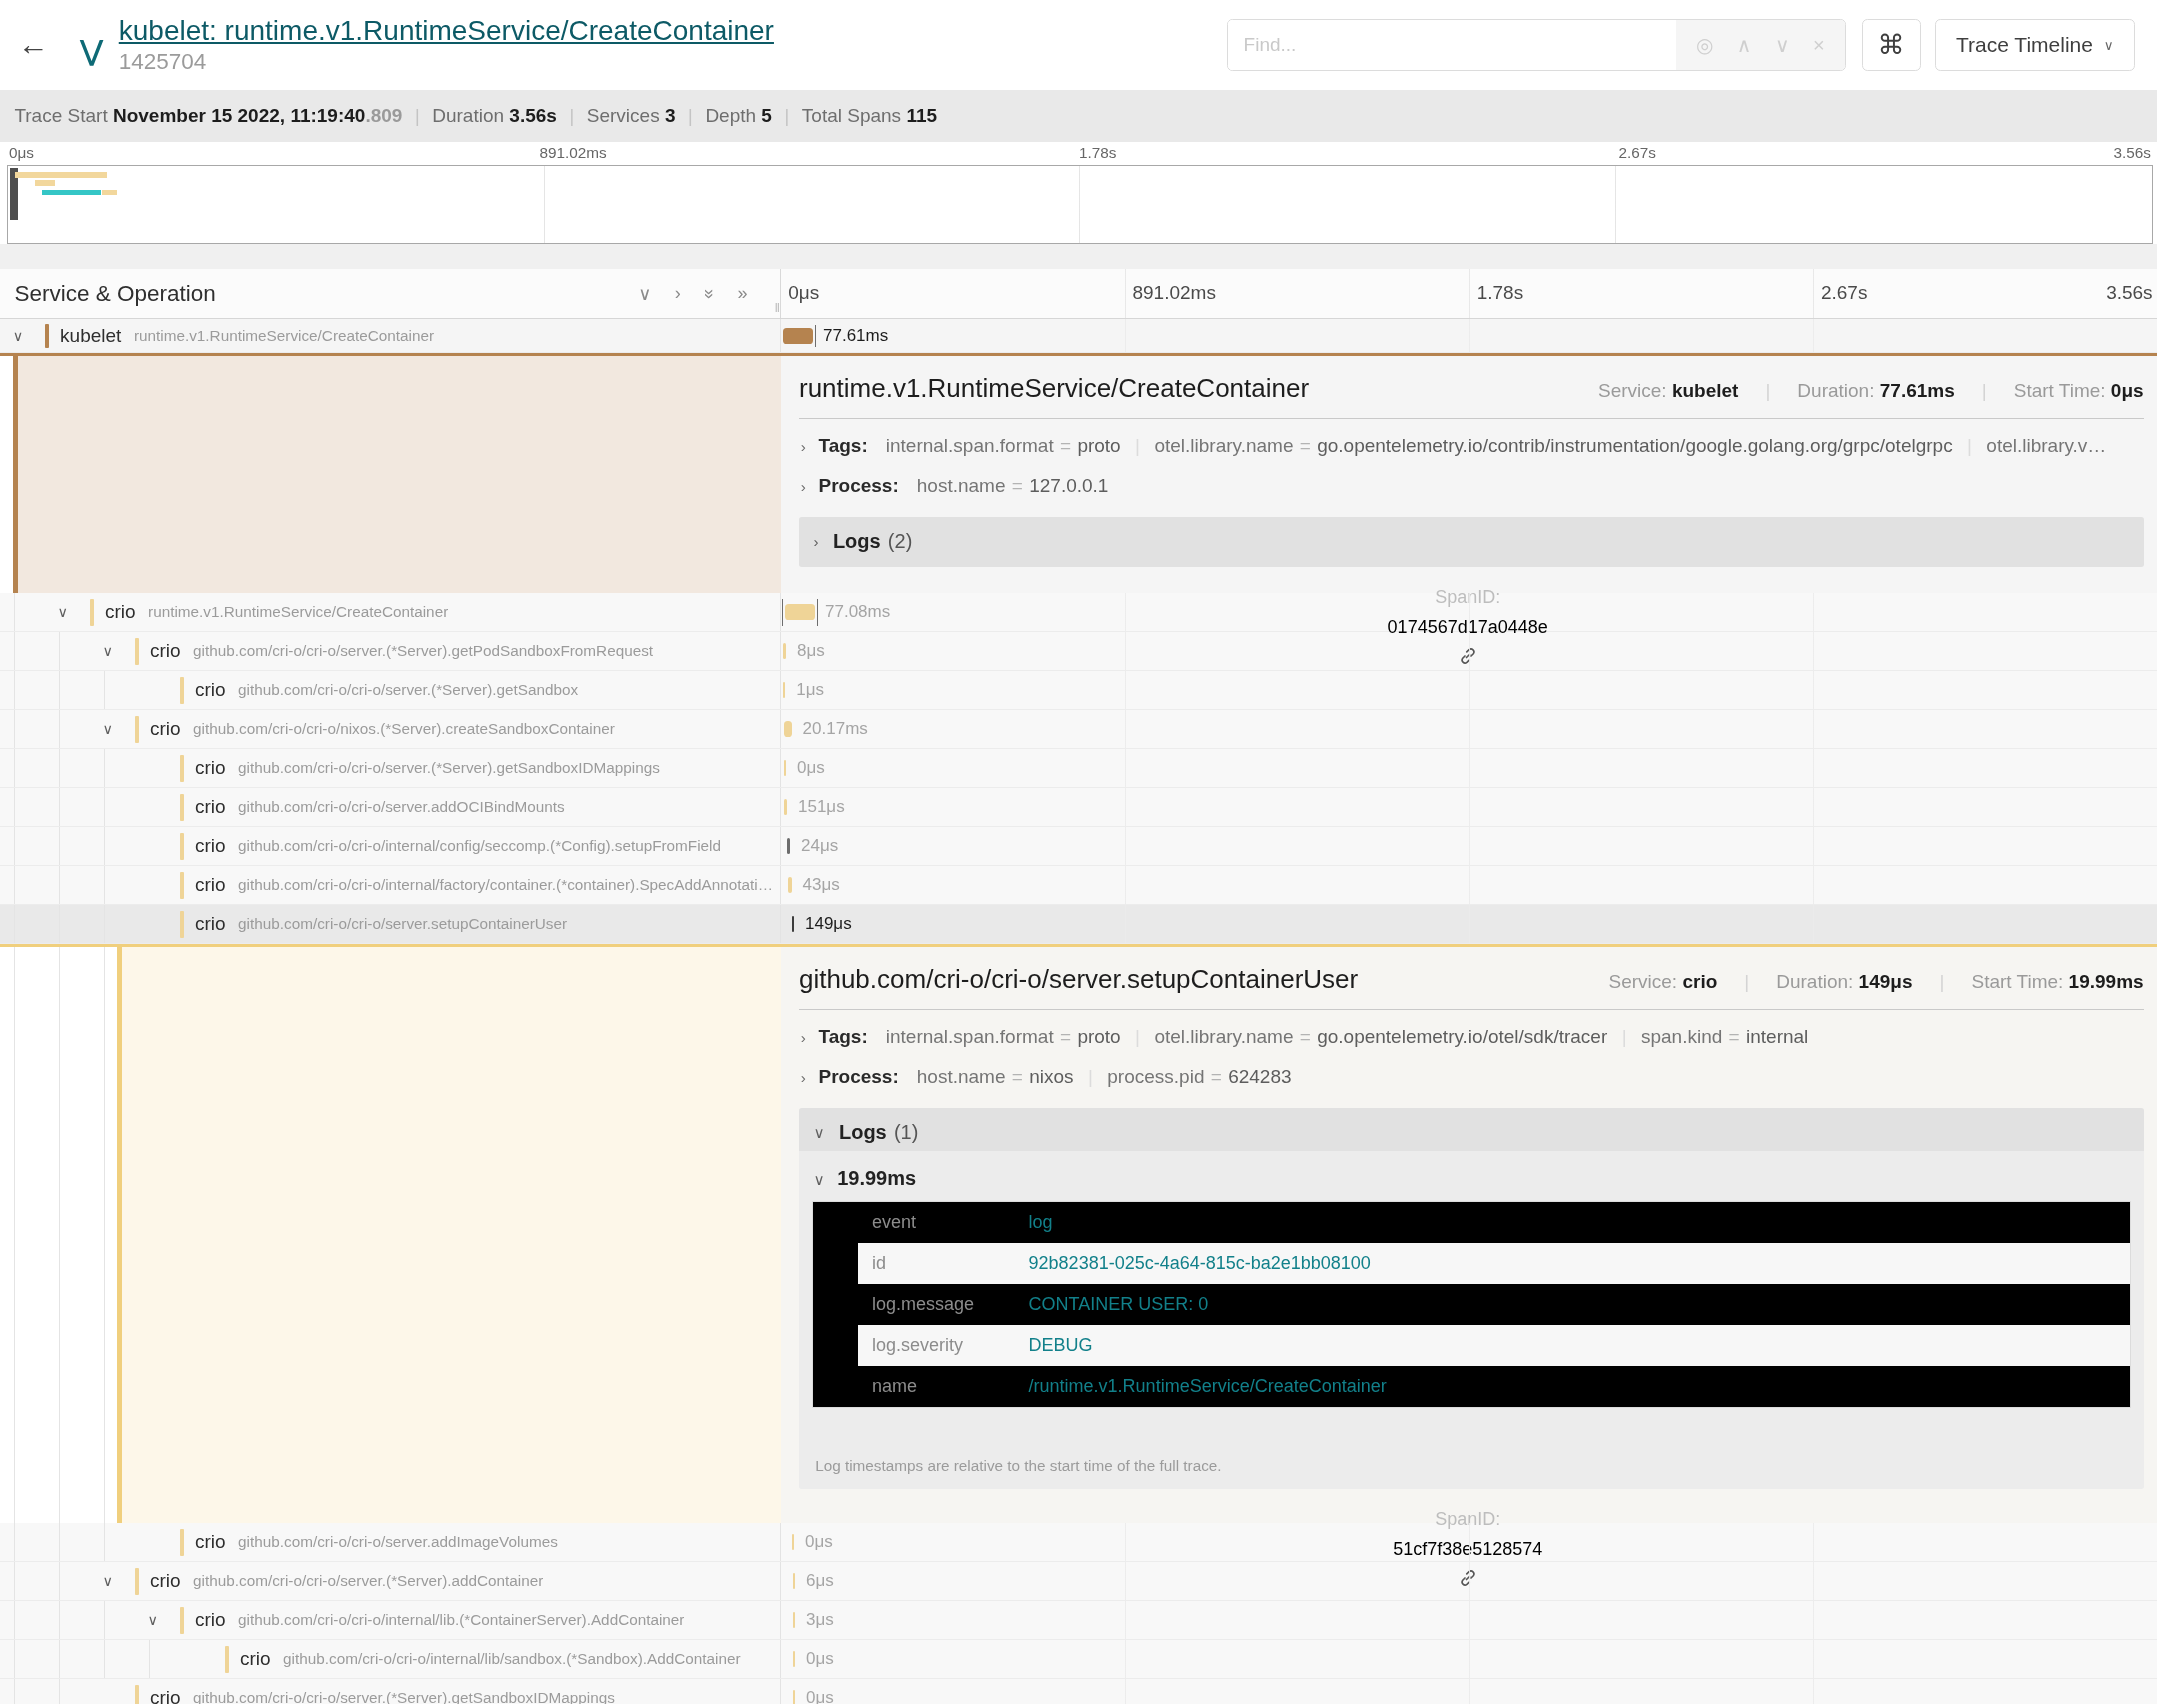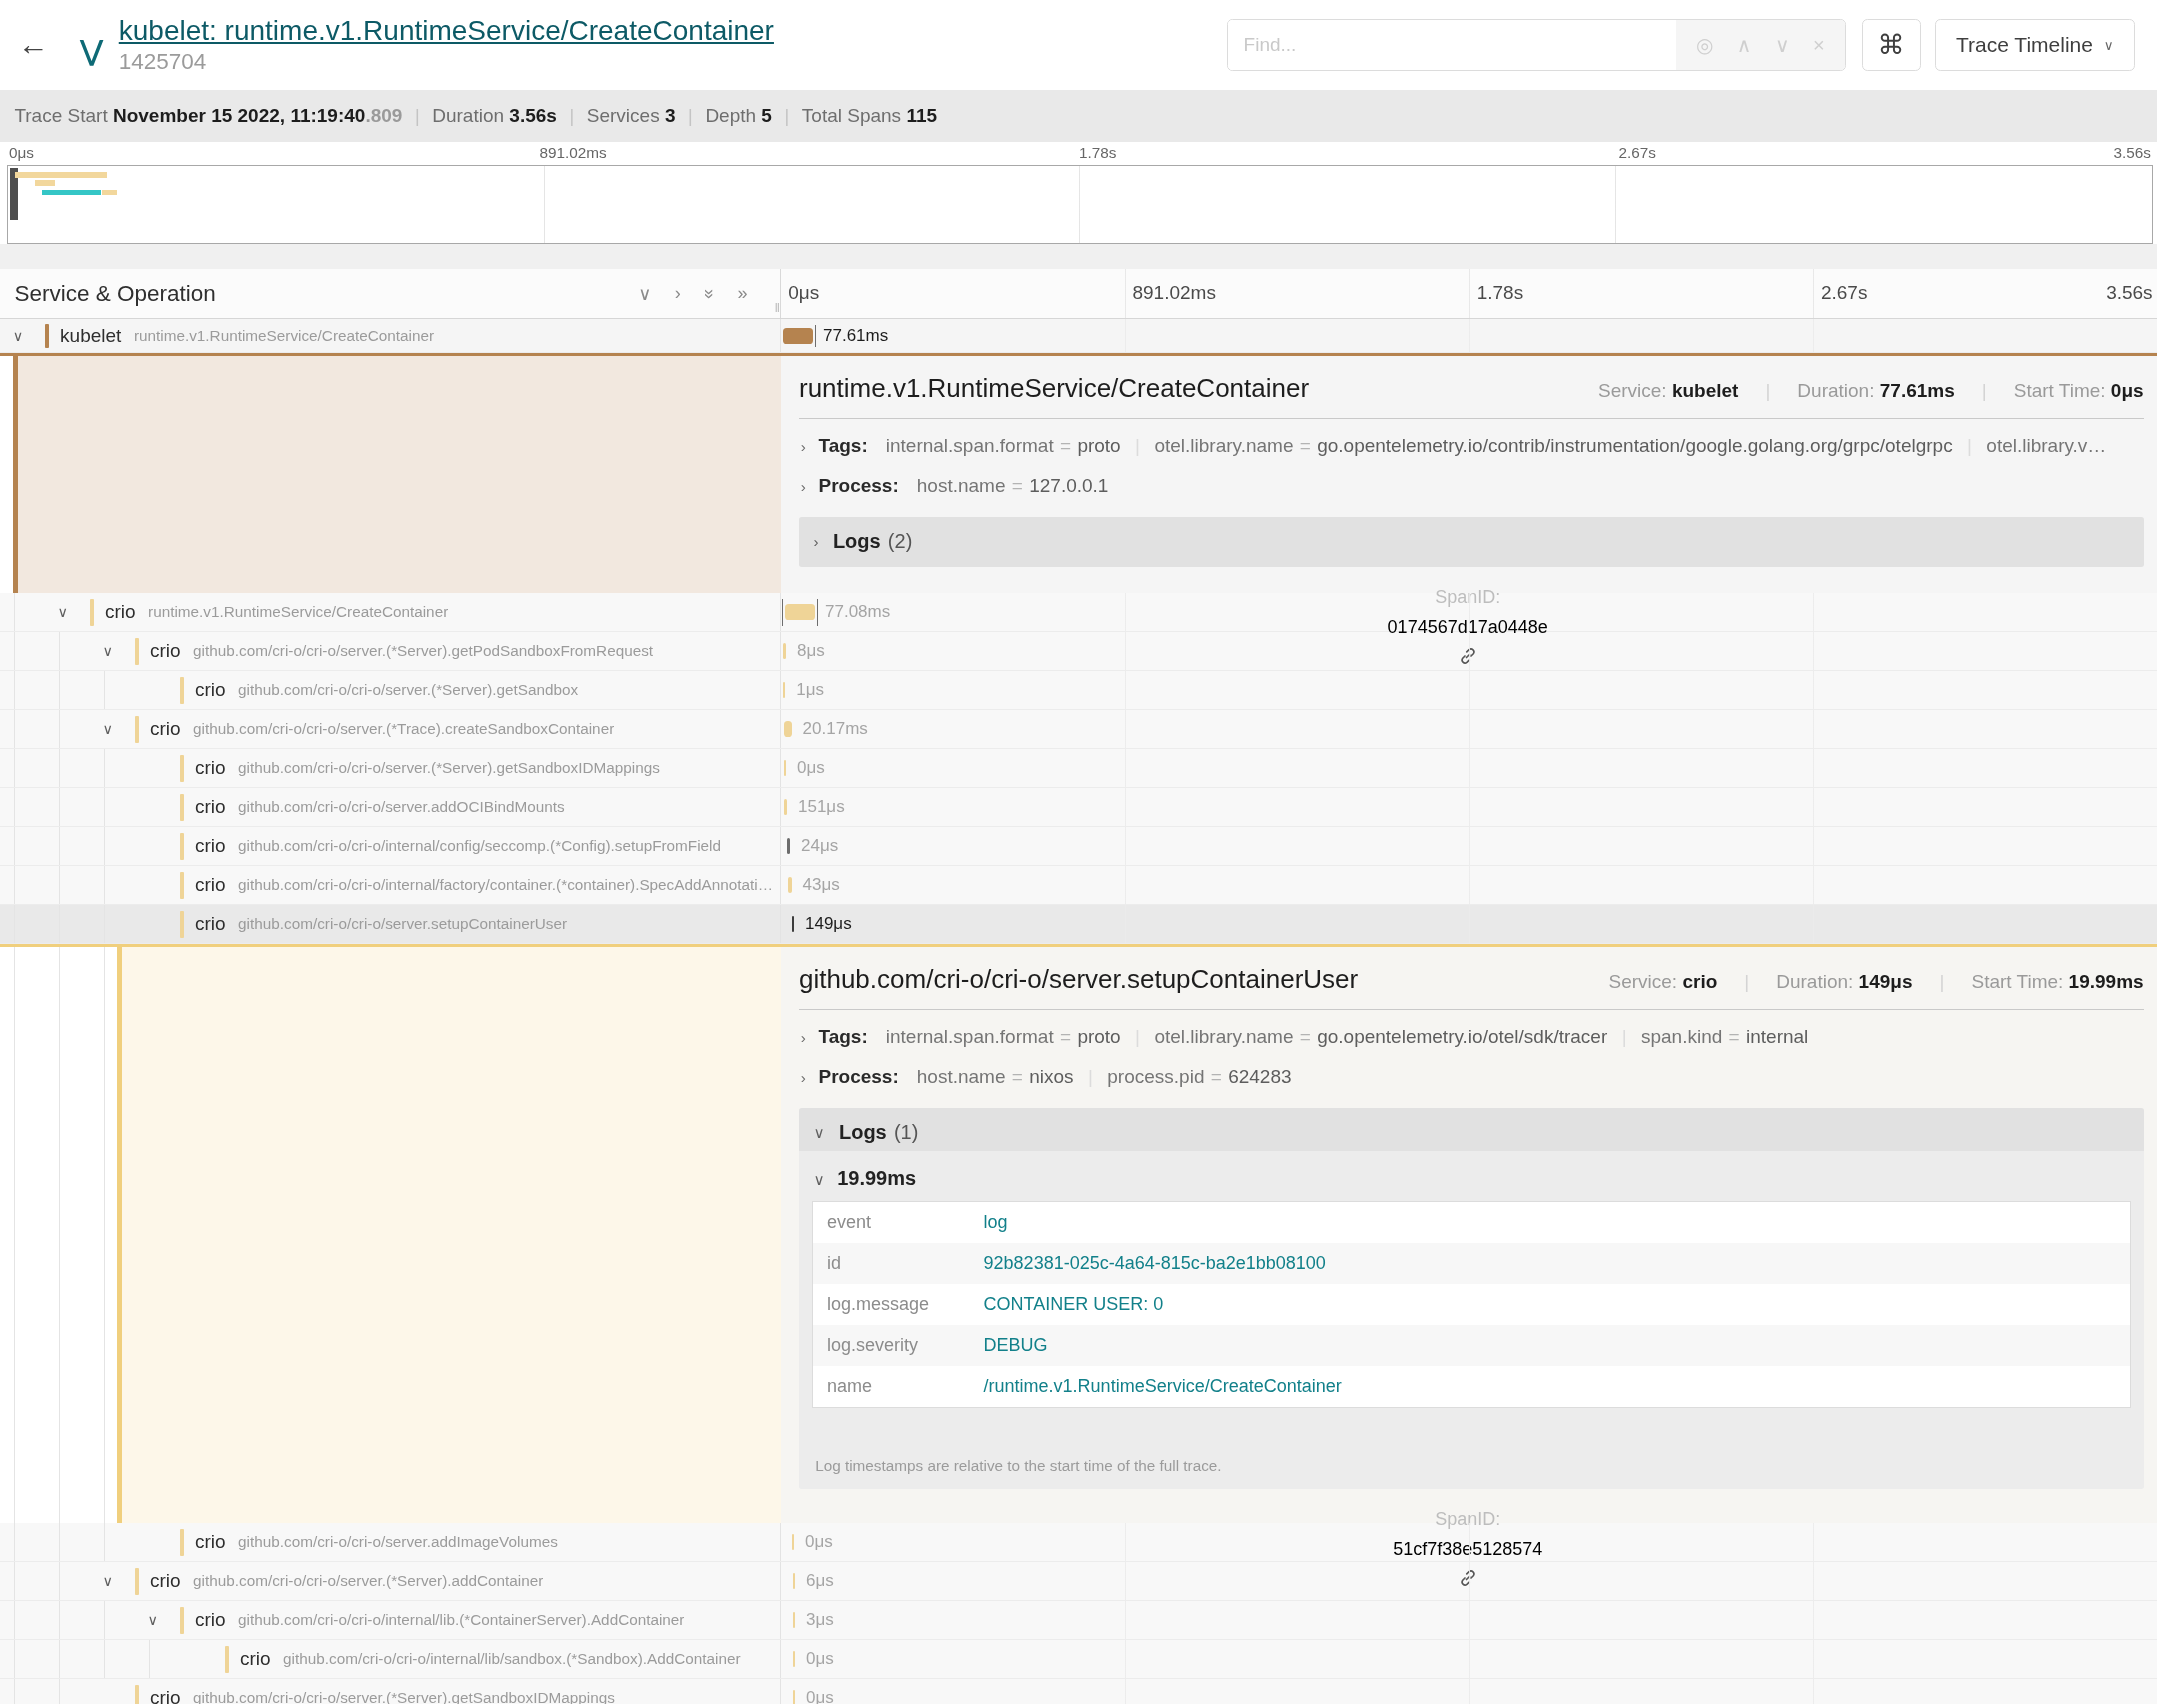--- a/index.html
+++ b/index.html
@@ -95,21 +95,21 @@
   .logs-bar b { color:#222; margin-right:7.2px; }
   .logs-bar .cnt { color:#555; }
   .spanid-row { display:flex; justify-content:flex-end; align-items:center; gap:9px; padding:12.6px 5.4px 9px 0; font-size:18px;flex-direction:column; }
   .spanid-row .sl { color:#bdbdbd; }
   .spanid-row .sv { color:#000000; }
   .link-icon { cursor:pointer; display:inline-flex; }
 
   .logs-body { background:#ececec; border-radius:0 0 2.7px 2.7px; margin:-7.2px 1.8px 7.2px 3.6px; padding:5.4px 12.6px 12.6px 12.6px; }
   .log-entry-head { font-size:20px; color:#222; font-weight:bold; padding:10.8px 0 10.8px 1.8px; }
   .log-entry-head .acc-chev { font-weight:normal; color:#5f5f5f; font-size:15.3px; margin-right:12.6px; }
-  .log-table { background:#ffffff; border:0.9px solid #dcdcdc; }
+  .log-table { background:#000000; border:0.9px solid #dcdcdc;padding-left:45px; }
   .log-tr { display:flex; min-height:41px; align-items:center; }
   .log-tr:nth-child(even) { background:#f7f7f7; }
   .log-k { width:171px; flex:none; color:#8c8c8c; font-size:18px; padding-left:14.4px; }
   .log-v { color:#12808a; font-size:18px; }
   .log-footnote { color:#9b9b9b; font-size:15.3px; padding:16px 1.8px 1.8px 3.6px;margin-top:33px; }
 
   .bottom-rows { }
 </style>
 </head>
 <body>
@@ -310,21 +310,21 @@
         <span class="dur" style="left: 15.3px;">1μs</span>
       </div>
     </div>
     <div class="span-row">
       <div class="row-left">
         <i class="guide" style="left: 14.4px;"></i>
         <i class="guide" style="left: 59px;"></i>
         <span class="chev" style="margin-left: 97px;">∨</span>
         <i class="stripe" style="background: rgb(239, 212, 151); margin-left: 16px;"></i>
         <span class="svc">crio</span>
-        <span class="op">github.com/cri-o/cri-o/server.(*Trace).createSandboxContainer</span>
+        <span class="op">github.com/cri-o/cri-o/nixos.(*Server).createSandboxContainer</span>
       </div>
       <div class="row-right">
         <span class="bar" style="left: 2.7px; width: 8px; background: rgb(239, 212, 151);"></span>
         <span class="dur" style="left: 21.6px;">20.17ms</span>
       </div>
     </div>
     <div class="span-row">
       <div class="row-left">
         <i class="guide" style="left: 14.4px;"></i>
         <i class="guide" style="left: 59px;"></i>

